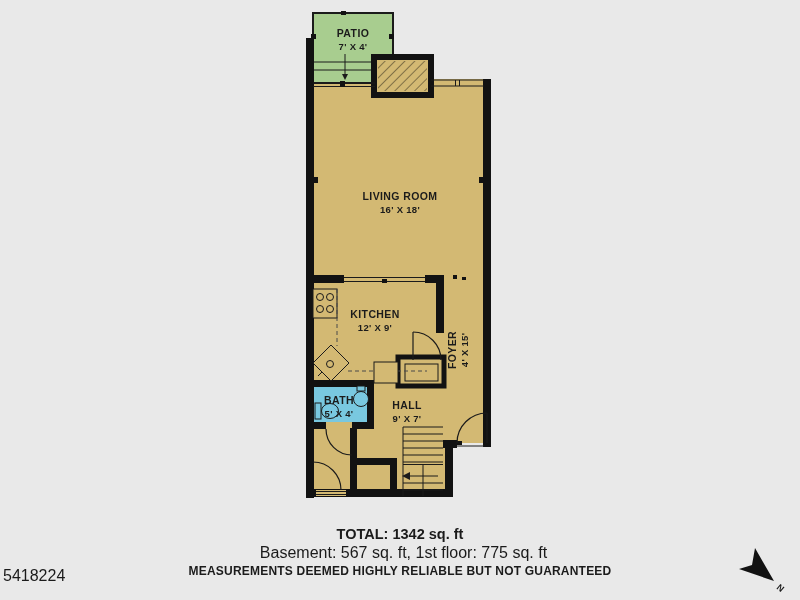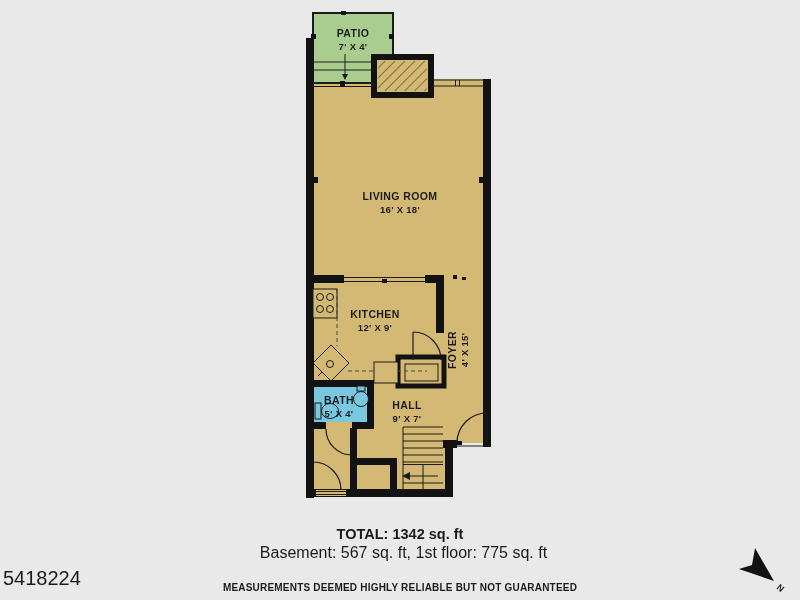--- a/index.html
+++ b/index.html
@@ -21,23 +21,23 @@
   .thin{stroke:#1b1b1b;stroke-width:1;fill:none;}
   .thin-fill{stroke:#1b1b1b;stroke-width:1;fill:var(--floor,#d3b973);}
   .thin-bath{stroke:#1b1b1b;stroke-width:1;fill:var(--bath,#79c8e0);}
   .dashed{stroke:#4a4a4a;stroke-width:1;fill:none;stroke-dasharray:4 3;}
   .arc{stroke:#1b1b1b;stroke-width:1.2;fill:none;}
   #footer{
     position:absolute;left:0;top:526px;width:800px;text-align:center;color:#1b1b1b;
   }
   #footer .l1{font-size:14.5px;font-weight:700;margin-bottom:2px;}
   #footer .l2,#footer .l3{font-size:16px;margin-bottom:1px;margin-left:7px;}
-  #footer .l4{font-size:10px;font-weight:700;letter-spacing:.2px;margin-top:20px;}
+  #footer .l4{font-size:12px;font-weight:700;letter-spacing:.2px;margin-top:2px;}
   #listing-id{
-    position:absolute;left:3px;top:567px;font-size:20px;color:#1b1b1b;
+    position:absolute;left:3px;top:567px;font-size:16px;color:#1b1b1b;
   }
 </style>
 </head>
 <body>
 
 <svg id="floorplan" width="800" height="600" viewBox="0 0 800 600" style="position:absolute;left:0;top:0;">
   <defs>
     <pattern id="hatch" width="7" height="7" patternUnits="userSpaceOnUse" patternTransform="rotate(45)">
       <line x1="0" y1="0" x2="0" y2="7" stroke="#3c3420" stroke-width="1.1"></line>
     </pattern>

